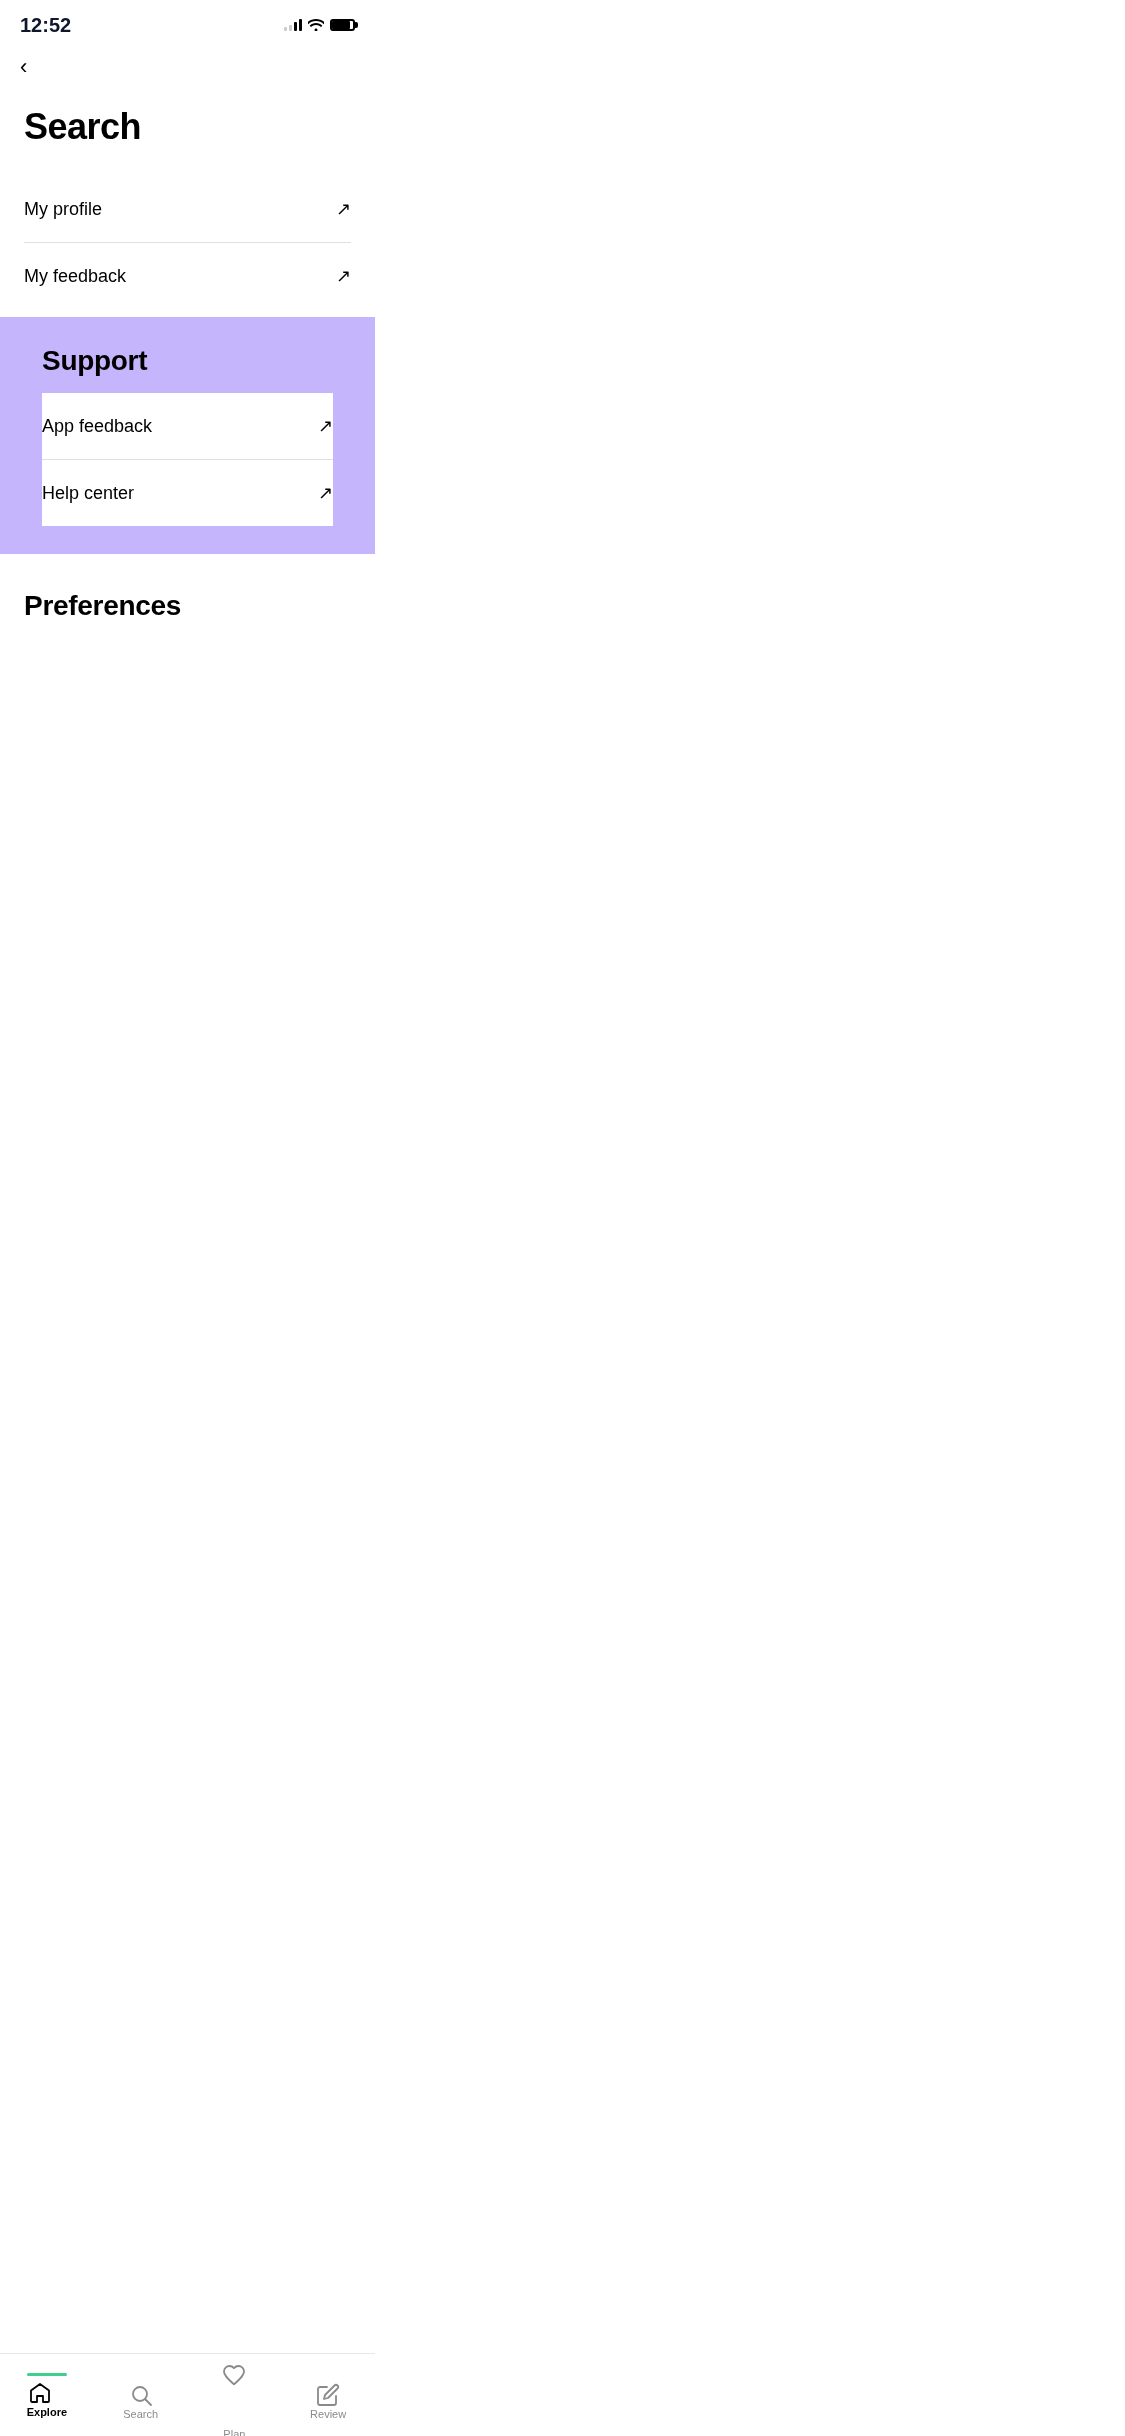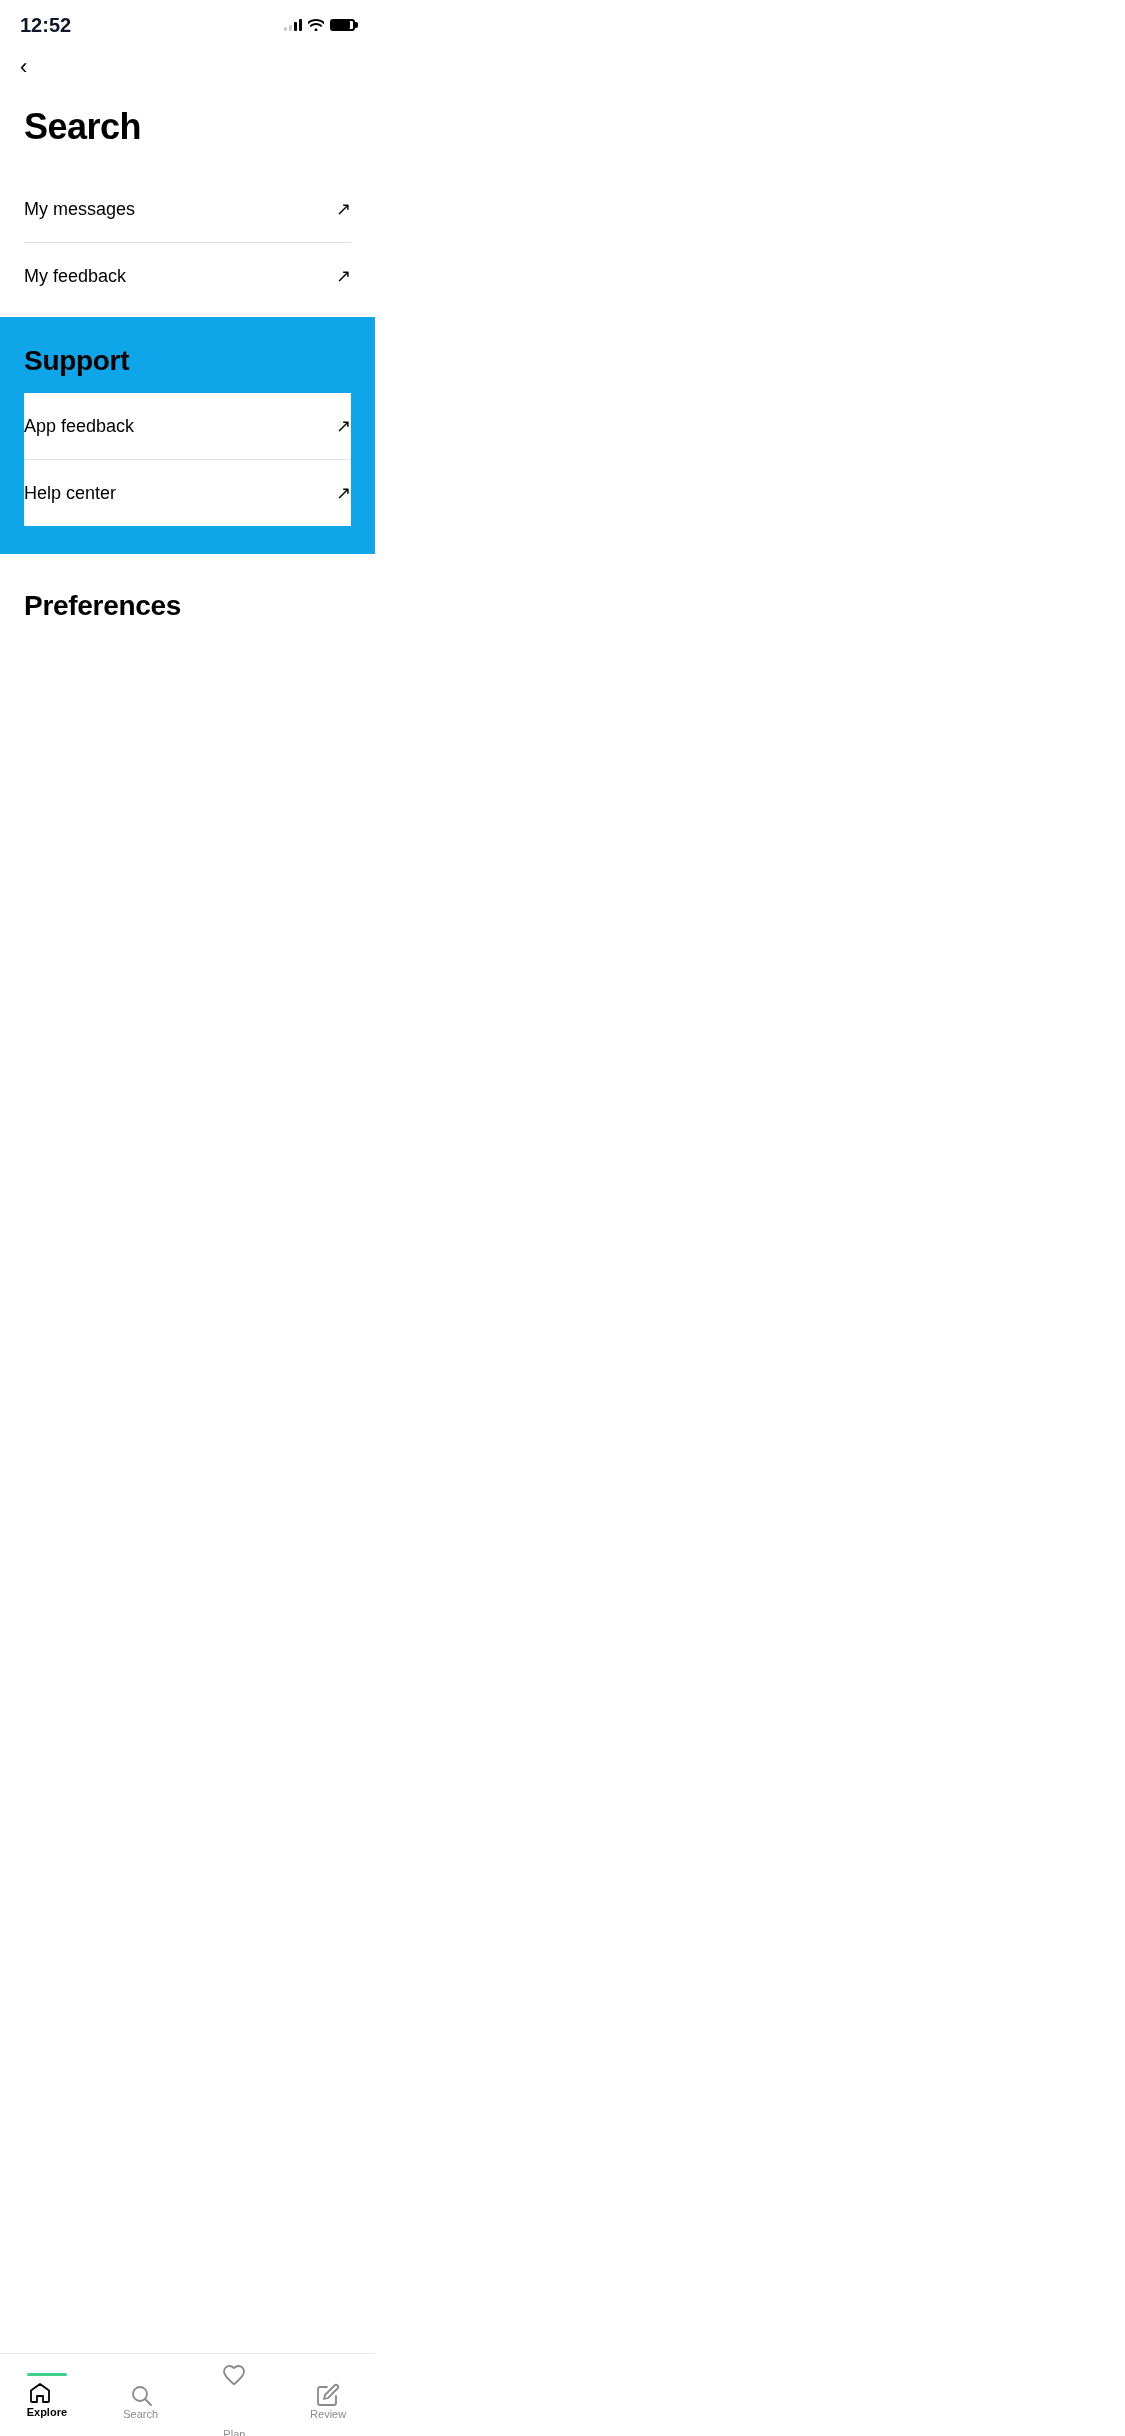--- a/index.html
+++ b/index.html
@@ -146,22 +146,22 @@
       font-weight: 500;
     }
 
     .divider {
       height: 1px;
       background: #e0e0e0;
     }
 
     
     .section-gray {
-      background: #0ea5e9;
-      padding: 28px 24px;
+      background: #c4b5fd;
+      padding: 28px 42px;
       margin-top: 8px;
     }
 
     .section-gray .menu-item {
       background: #fff;
       padding: 22px 0;
     }
 
     .section-white {
       background: #fff;
@@ -287,21 +287,21 @@
 <div class="back-button">
   <span class="back-arrow">‹</span>
 </div>
 
 <div class="main-scroll">
 
   <div class="content">
     <h1 class="page-title">Search</h1>
 
     <div class="menu-item">
-      <span class="menu-item-label">My messages</span>
+      <span class="menu-item-label">My profile</span>
       <span class="external-link-icon">↗</span>
     </div>
     <div class="divider"></div>
     <div class="menu-item">
       <span class="menu-item-label">My feedback</span>
       <span class="external-link-icon">↗</span>
     </div>
   </div>
 
   <div class="section-gray">

